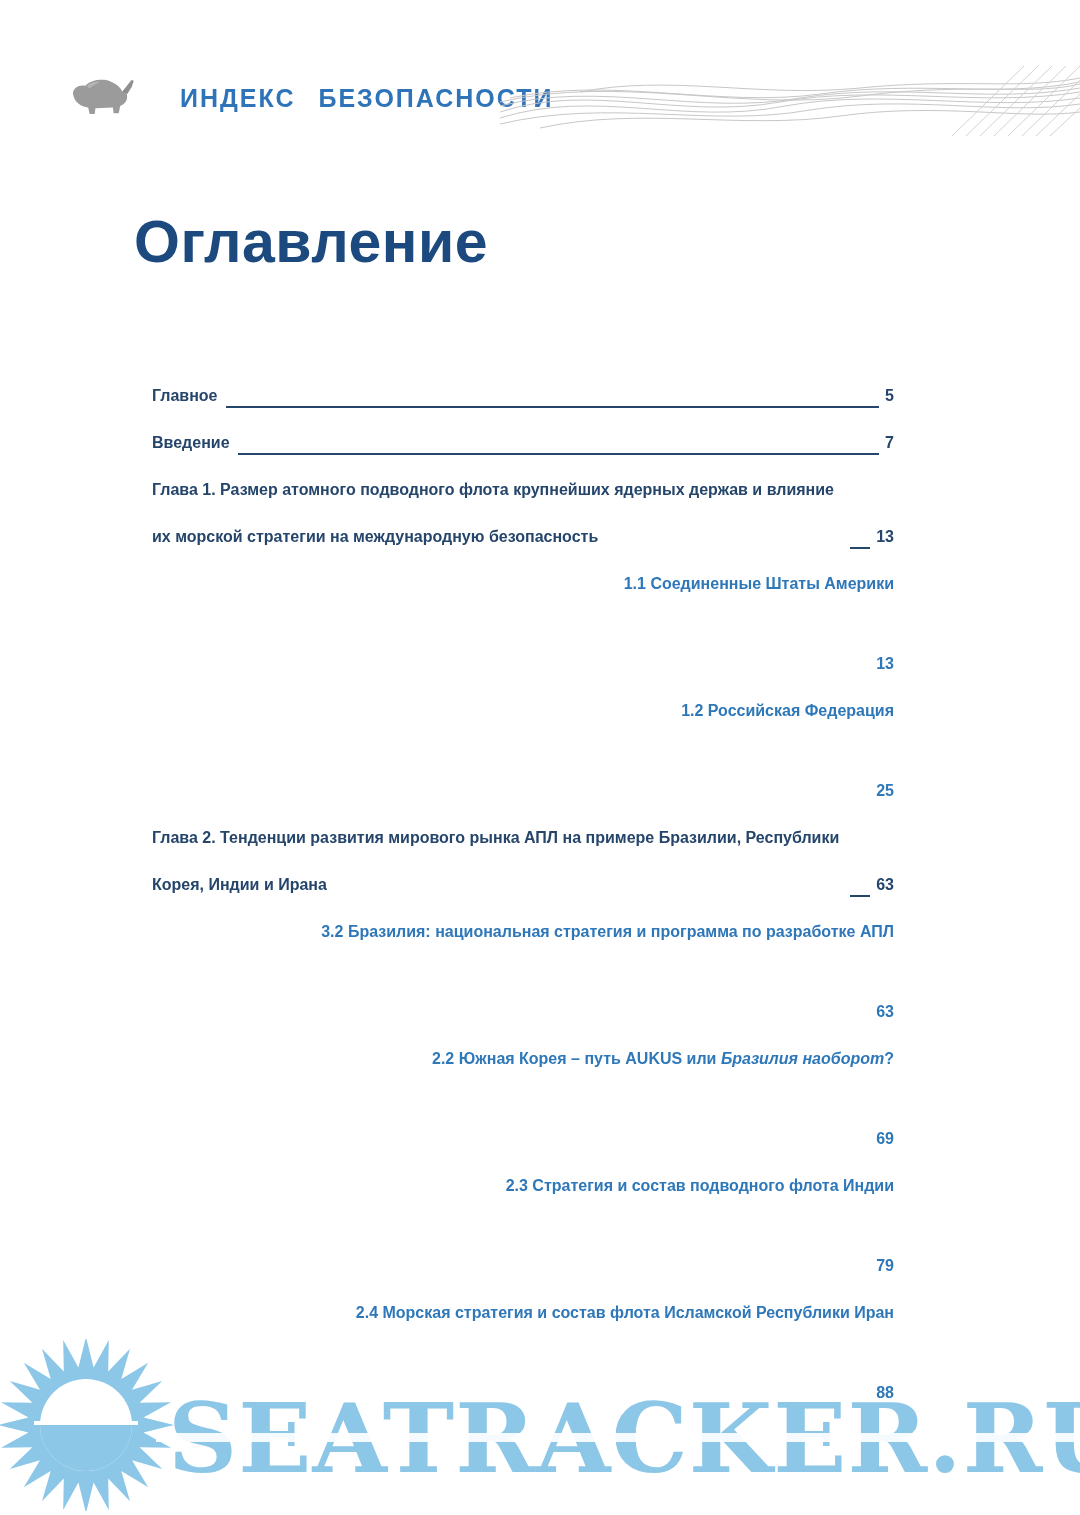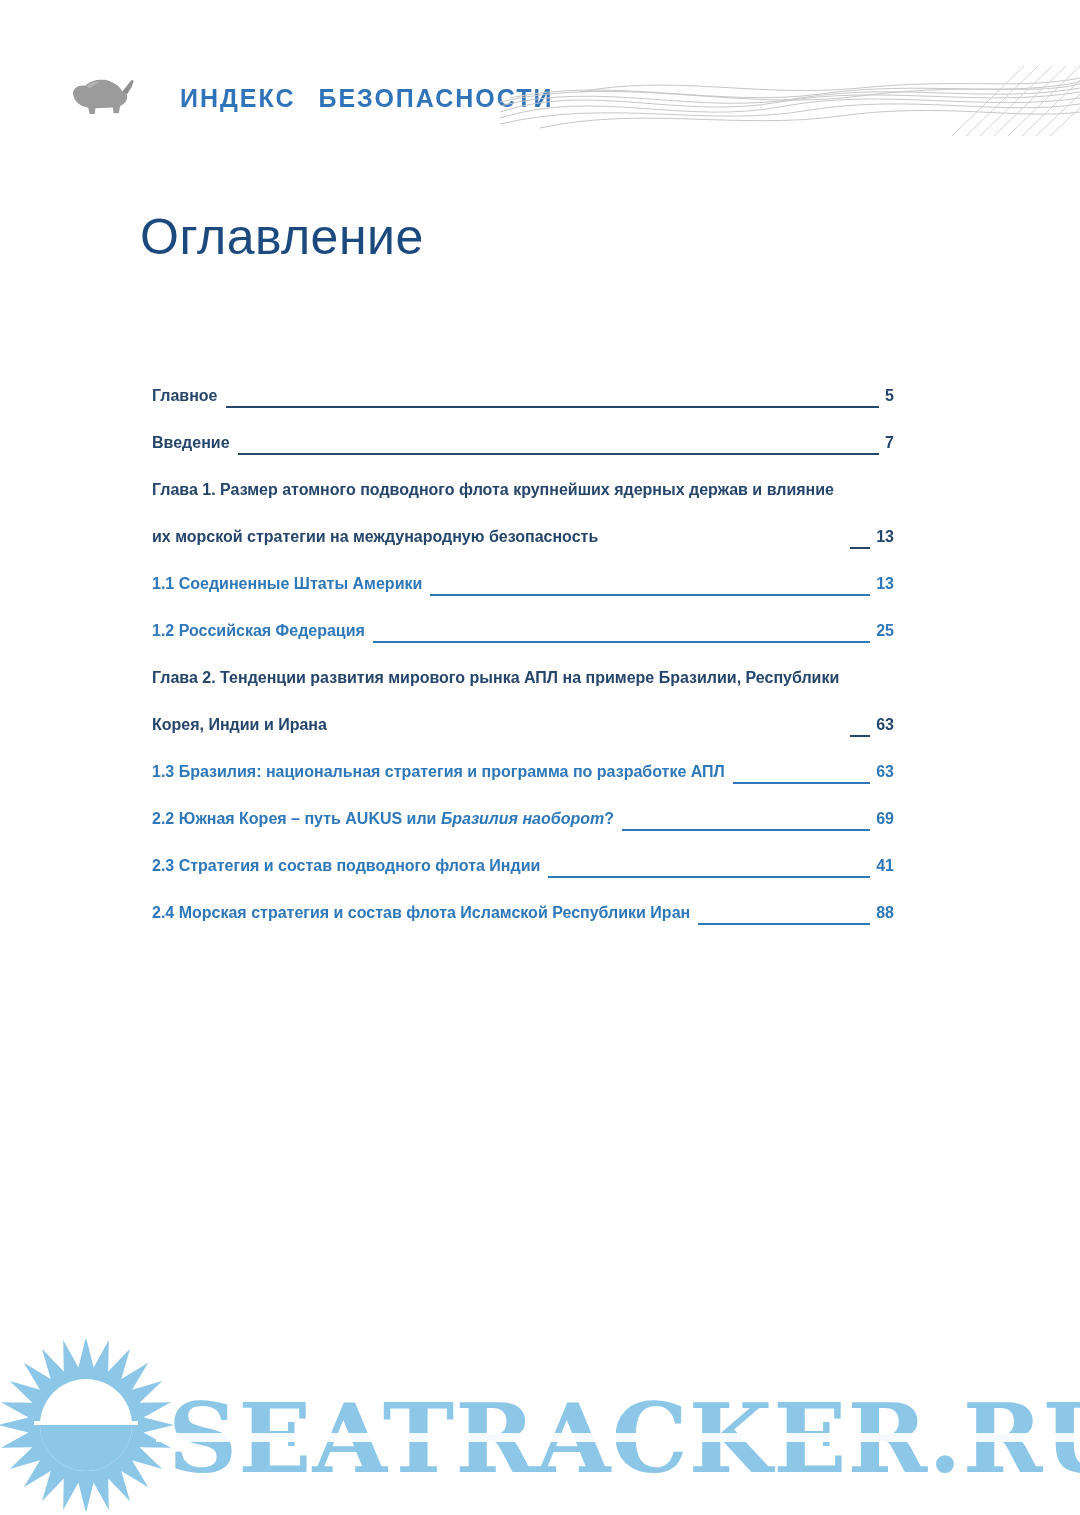--- a/index.html
+++ b/index.html
@@ -10,29 +10,29 @@
   
   .hdr{position:absolute;top:74px;left:62px;display:flex;align-items:center;gap:38px;}
   .rhino{width:80px;height:48px;}
   .brand{
     font-size:25px;font-weight:700;letter-spacing:2px;word-spacing:14px;
     color:var(--c-brand,#2f74b8);white-space:nowrap;
   }
   .waves{position:absolute;top:66px;right:0;width:580px;height:70px;}
   
   h1.title{
-    position:absolute;top:208px;left:140px;margin:0;
-    font-size:50px;font-weight:400;color:var(--c-heading,#1c4a7e);
+    position:absolute;top:208px;left:134px;margin:0;
+    font-size:59px;font-weight:700;color:var(--c-heading,#1c4a7e);
     letter-spacing:0.5px;
   }
   
   #toc{position:absolute;top:372px;left:152px;width:742px;font-weight:700;}
   .toc-row{display:flex;align-items:flex-end;font-size:16px;line-height:47px;}
   .toc-row.main{color:var(--c-main,#25456b);}
-  .toc-row.sub{color:var(--c-sub,#2e77b8);}
+  .toc-row.sub{color:var(--c-sub,#2e77b8);flex-direction:column;}
   .toc-label{flex:0 1 auto;}
   .toc-label .it{font-style:italic;}
   .leader{flex:1 0 20px;border-bottom:2px solid currentColor;margin:0 6px 11px 8px;}
   .toc-page{flex:0 0 auto;}
   
   .pagenum{position:absolute;top:1385px;left:40px;font-size:22px;color:var(--c-pagenum,#8a8a8a);}
   .watermark{position:absolute;left:0;bottom:12px;width:1080px;height:180px;}
   .sunburst{position:absolute;left:-4px;bottom:-8px;}
   .wm-text{
     position:absolute;left:168px;bottom:16px;display:inline-block;
@@ -108,33 +108,33 @@
         <span class="toc-label"><span>1.2 Российская Федерация</span></span>
         <span class="leader"></span>
         <span class="toc-page">25</span>
       </div>
       <div class="toc-row main">
         <span class="toc-label"><span>Глава 2. Тенденции развития мирового рынка АПЛ на примере Бразилии, Республики Корея, Индии и Ирана</span></span>
         <span class="leader"></span>
         <span class="toc-page">63</span>
       </div>
       <div class="toc-row sub">
-        <span class="toc-label"><span>1.3 Бразилия: национальная стратегия и программа по разработке АПЛ</span></span>
+        <span class="toc-label"><span>3.2 Бразилия: национальная стратегия и программа по разработке АПЛ</span></span>
         <span class="leader"></span>
         <span class="toc-page">63</span>
       </div>
       <div class="toc-row sub">
         <span class="toc-label"><span>2.2 Южная Корея – путь AUKUS или </span><span class="it">Бразилия наоборот</span><span>?</span></span>
         <span class="leader"></span>
         <span class="toc-page">69</span>
       </div>
       <div class="toc-row sub">
         <span class="toc-label"><span>2.3 Стратегия и состав подводного флота Индии</span></span>
         <span class="leader"></span>
-        <span class="toc-page">41</span>
+        <span class="toc-page">79</span>
       </div>
       <div class="toc-row sub">
         <span class="toc-label"><span>2.4 Морская стратегия и состав флота Исламской Республики Иран</span></span>
         <span class="leader"></span>
         <span class="toc-page">88</span>
       </div>
     </div>
 
   <div class="pagenum">4</div>
 

